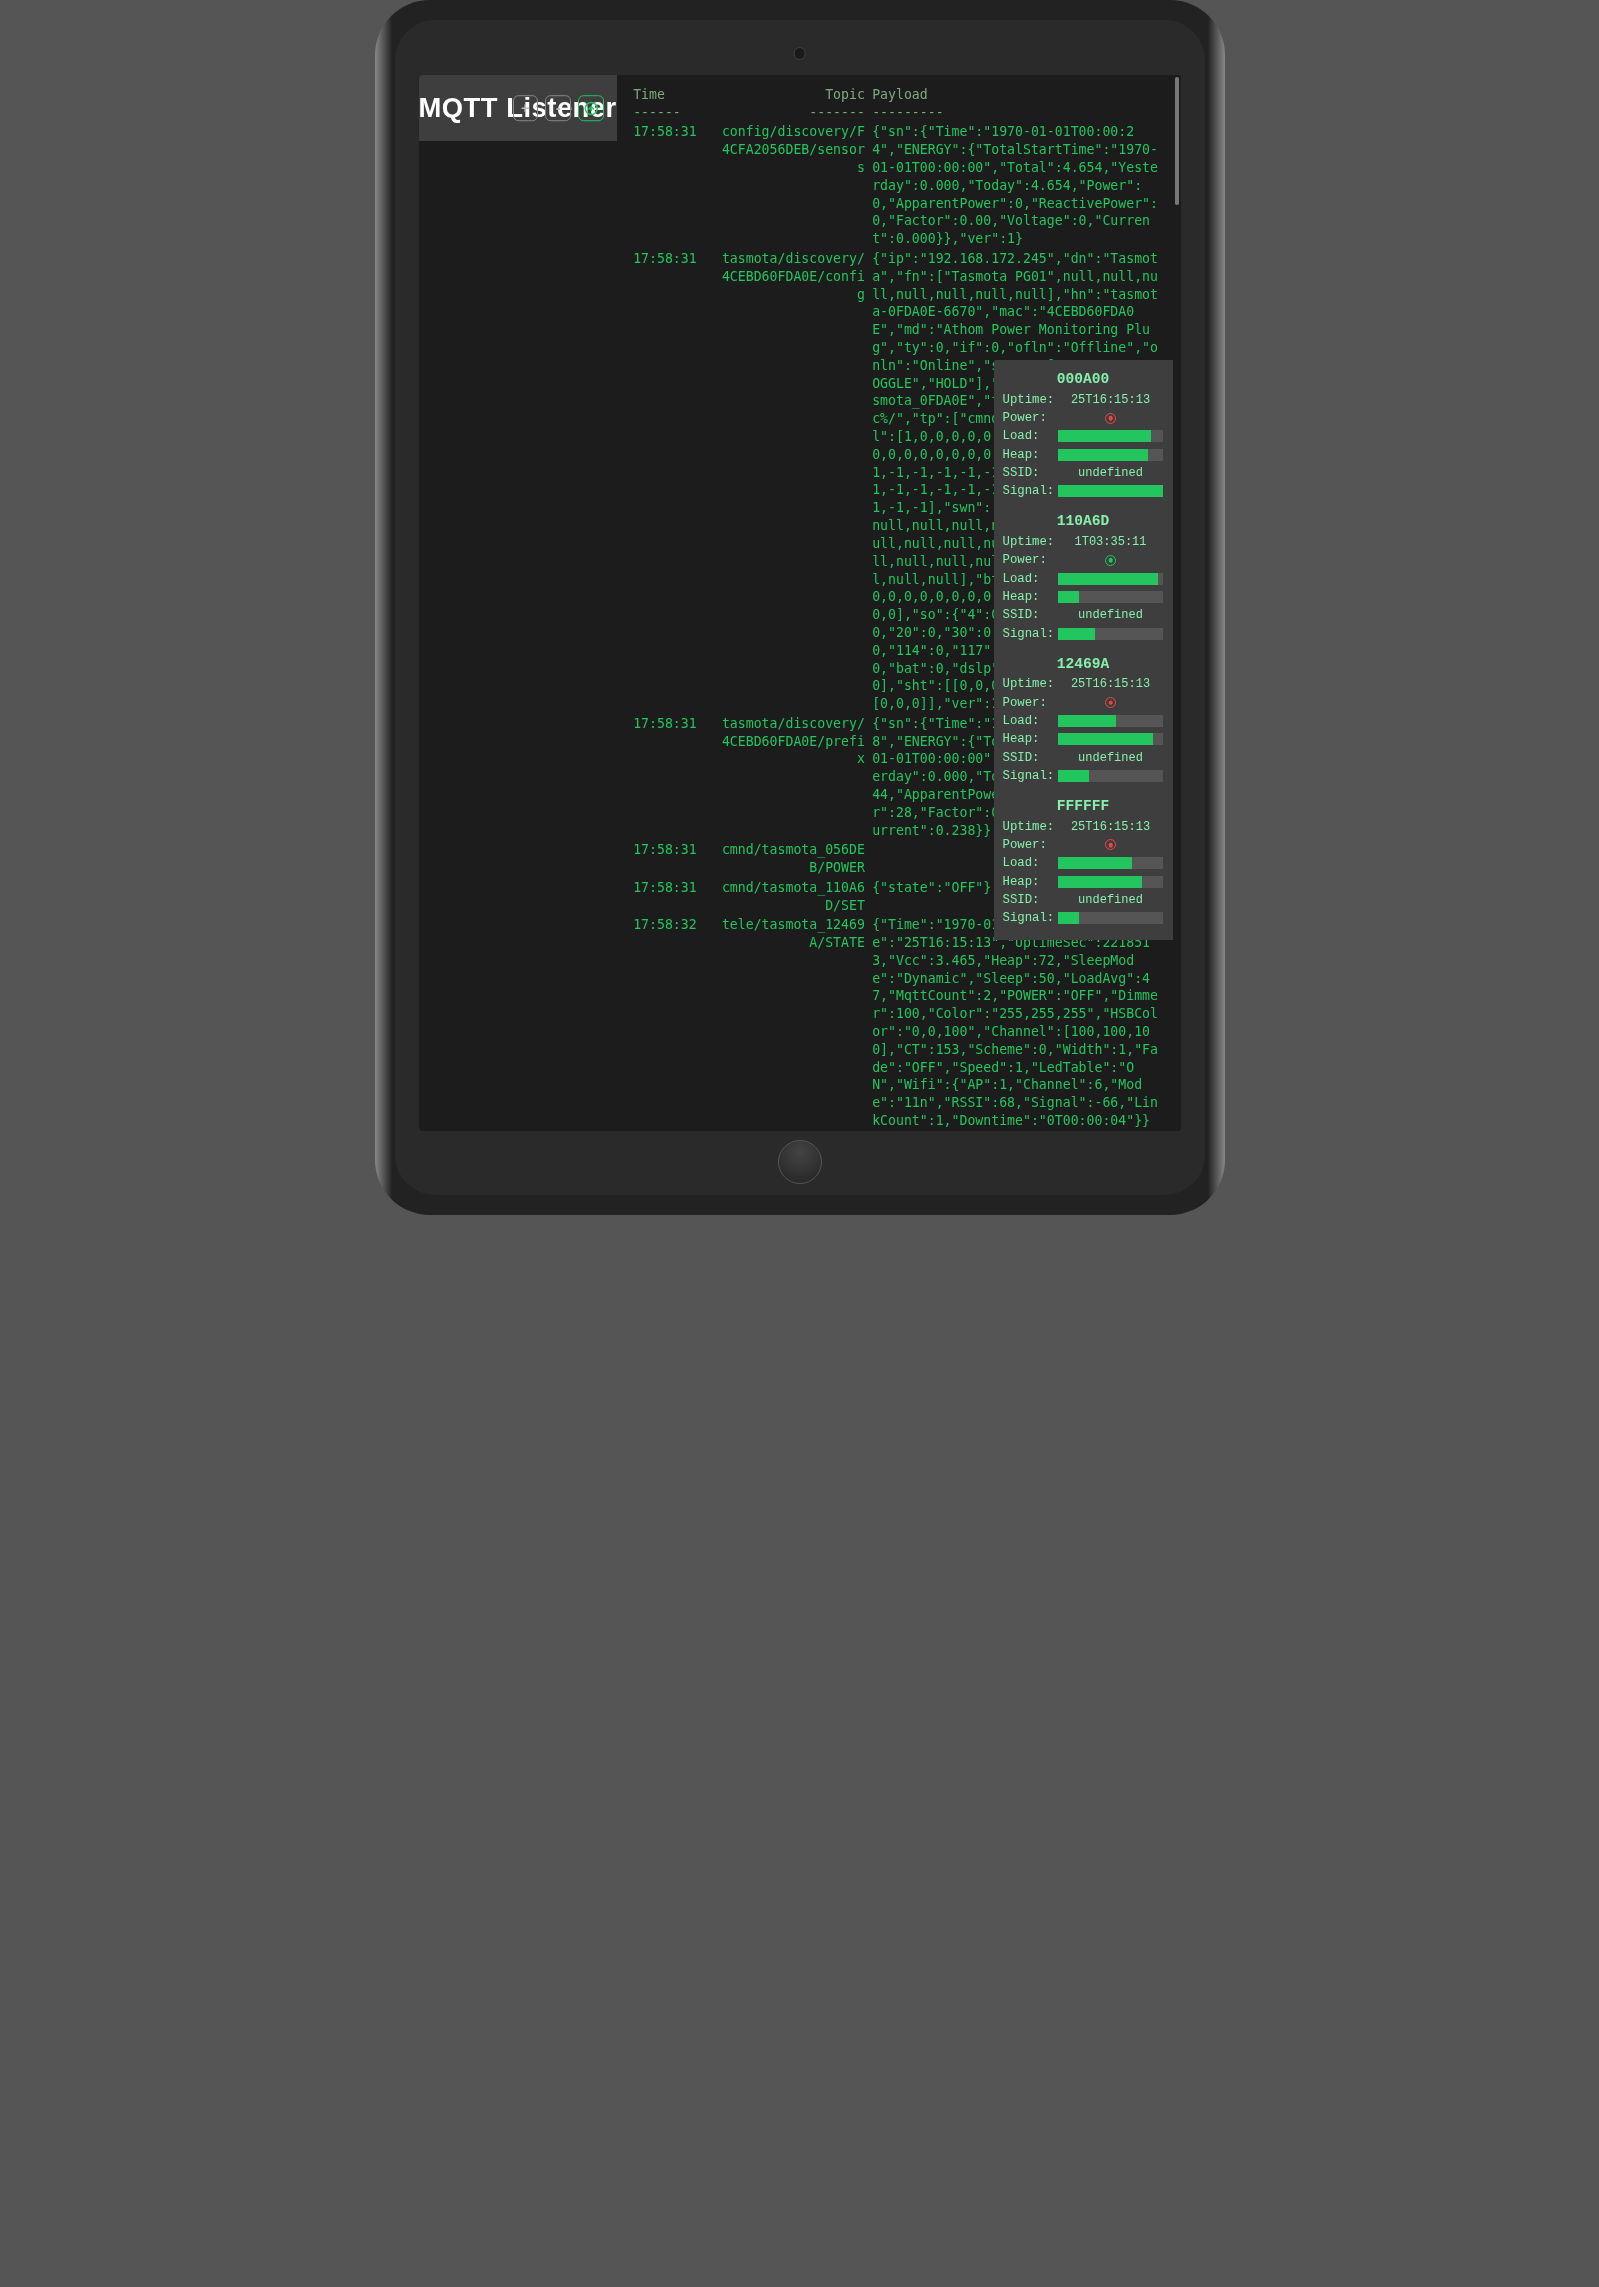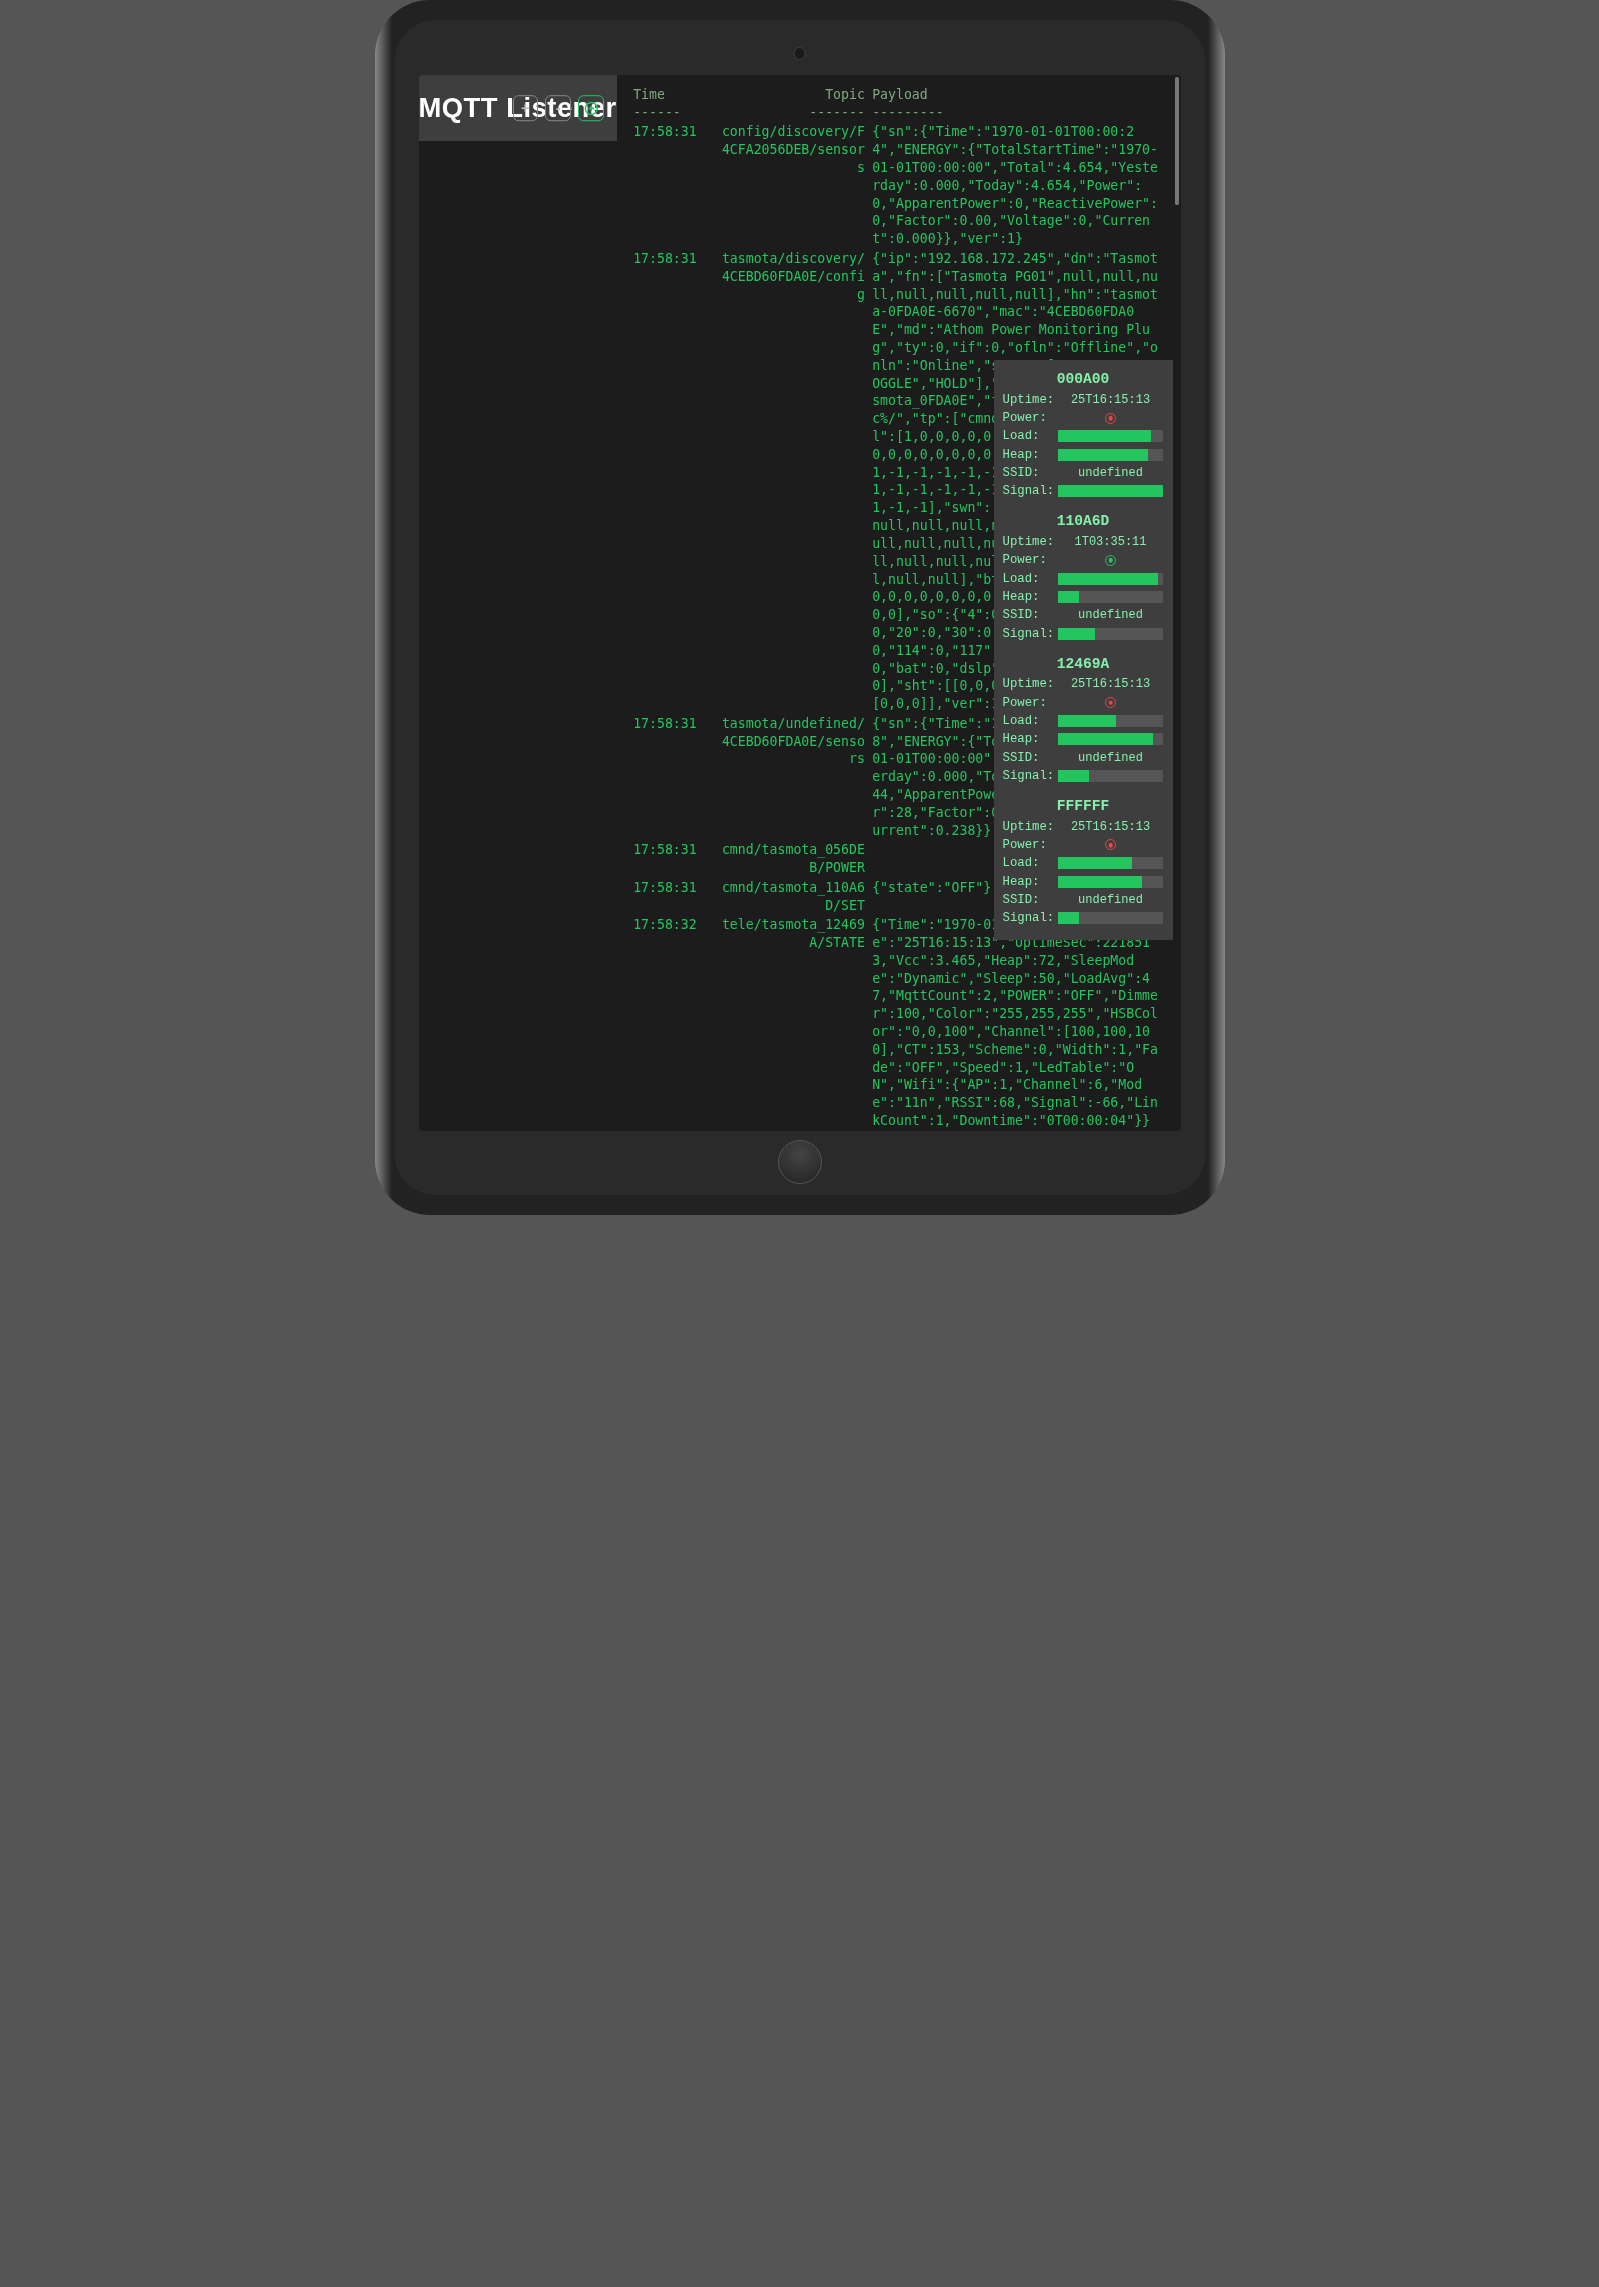--- a/index.html
+++ b/index.html
@@ -241,21 +241,21 @@
                 <div class="col-topic">config/discovery/F4CFA2056DEB/sensors</div>
                 <div class="col-payload">{"sn":{"Time":"1970-01-01T00:00:24","ENERGY":{"TotalStartTime":"1970-01-01T00:00:00","Total":4.654,"Yesterday":0.000,"Today":4.654,"Power":0,"ApparentPower":0,"ReactivePower":0,"Factor":0.00,"Voltage":0,"Current":0.000}},"ver":1}</div>
               </div>
               <div class="row">
                 <div class="col-time">17:58:31</div>
                 <div class="col-topic">tasmota/discovery/4CEBD60FDA0E/config</div>
                 <div class="col-payload">{"ip":"192.168.172.245","dn":"Tasmota","fn":["Tasmota PG01",null,null,null,null,null,null,null],"hn":"tasmota-0FDA0E-6670","mac":"4CEBD60FDA0E","md":"Athom Power Monitoring Plug","ty":0,"if":0,"ofln":"Offline","onln":"Online","state":["OFF","ON","TOGGLE","HOLD"],"sw":"12.4.0","t":"tasmota_0FDA0E","ft":"%prefix%/%topic%/","tp":["cmnd","stat","tele"],"rl":[1,0,0,0,0,0,0,0,0,0,0,0,0,0,0,0,0,0,0,0,0,0,0,0,0,0,0,0],"swc":[-1,-1,-1,-1,-1,-1,-1,-1,-1,-1,-1,-1,-1,-1,-1,-1,-1,-1,-1,-1,-1,-1,-1,-1,-1,-1,-1,-1],"swn":[null,null,null,null,null,null,null,null,null,null,null,null,null,null,null,null,null,null,null,null,null,null,null,null,null,null,null,null],"btn":[0,0,0,0,0,0,0,0,0,0,0,0,0,0,0,0,0,0,0,0,0,0,0,0,0,0,0,0],"so":{"4":0,"11":0,"13":0,"17":0,"20":0,"30":0,"68":0,"73":0,"82":0,"114":0,"117":0},"lk":0,"lt_st":0,"bat":0,"dslp":0,"sho":[0,0,0,0],"sht":[[0,0,0],[0,0,0],[0,0,0],[0,0,0]],"ver":1}</div>
               </div>
               <div class="row">
                 <div class="col-time">17:58:31</div>
-                <div class="col-topic">tasmota/undefined/4CEBD60FDA0E/sensors</div>
+                <div class="col-topic">tasmota/discovery/4CEBD60FDA0E/prefix</div>
                 <div class="col-payload">{"sn":{"Time":"1970-01-01T00:00:18","ENERGY":{"TotalStartTime":"1970-01-01T00:00:00","Total":68.345,"Yesterday":0.000,"Today":68.345,"Power":44,"ApparentPower":52,"ReactivePower":28,"Factor":0.85,"Voltage":218,"Current":0.238}},"ver":1}</div>
               </div>
               <div class="row">
                 <div class="col-time">17:58:31</div>
                 <div class="col-topic">cmnd/tasmota_056DEB/POWER</div>
               </div>
               <div class="row">
                 <div class="col-time">17:58:31</div>
                 <div class="col-topic">cmnd/tasmota_110A6D/SET</div>
                 <div class="col-payload">{"state":"OFF"}</div>

